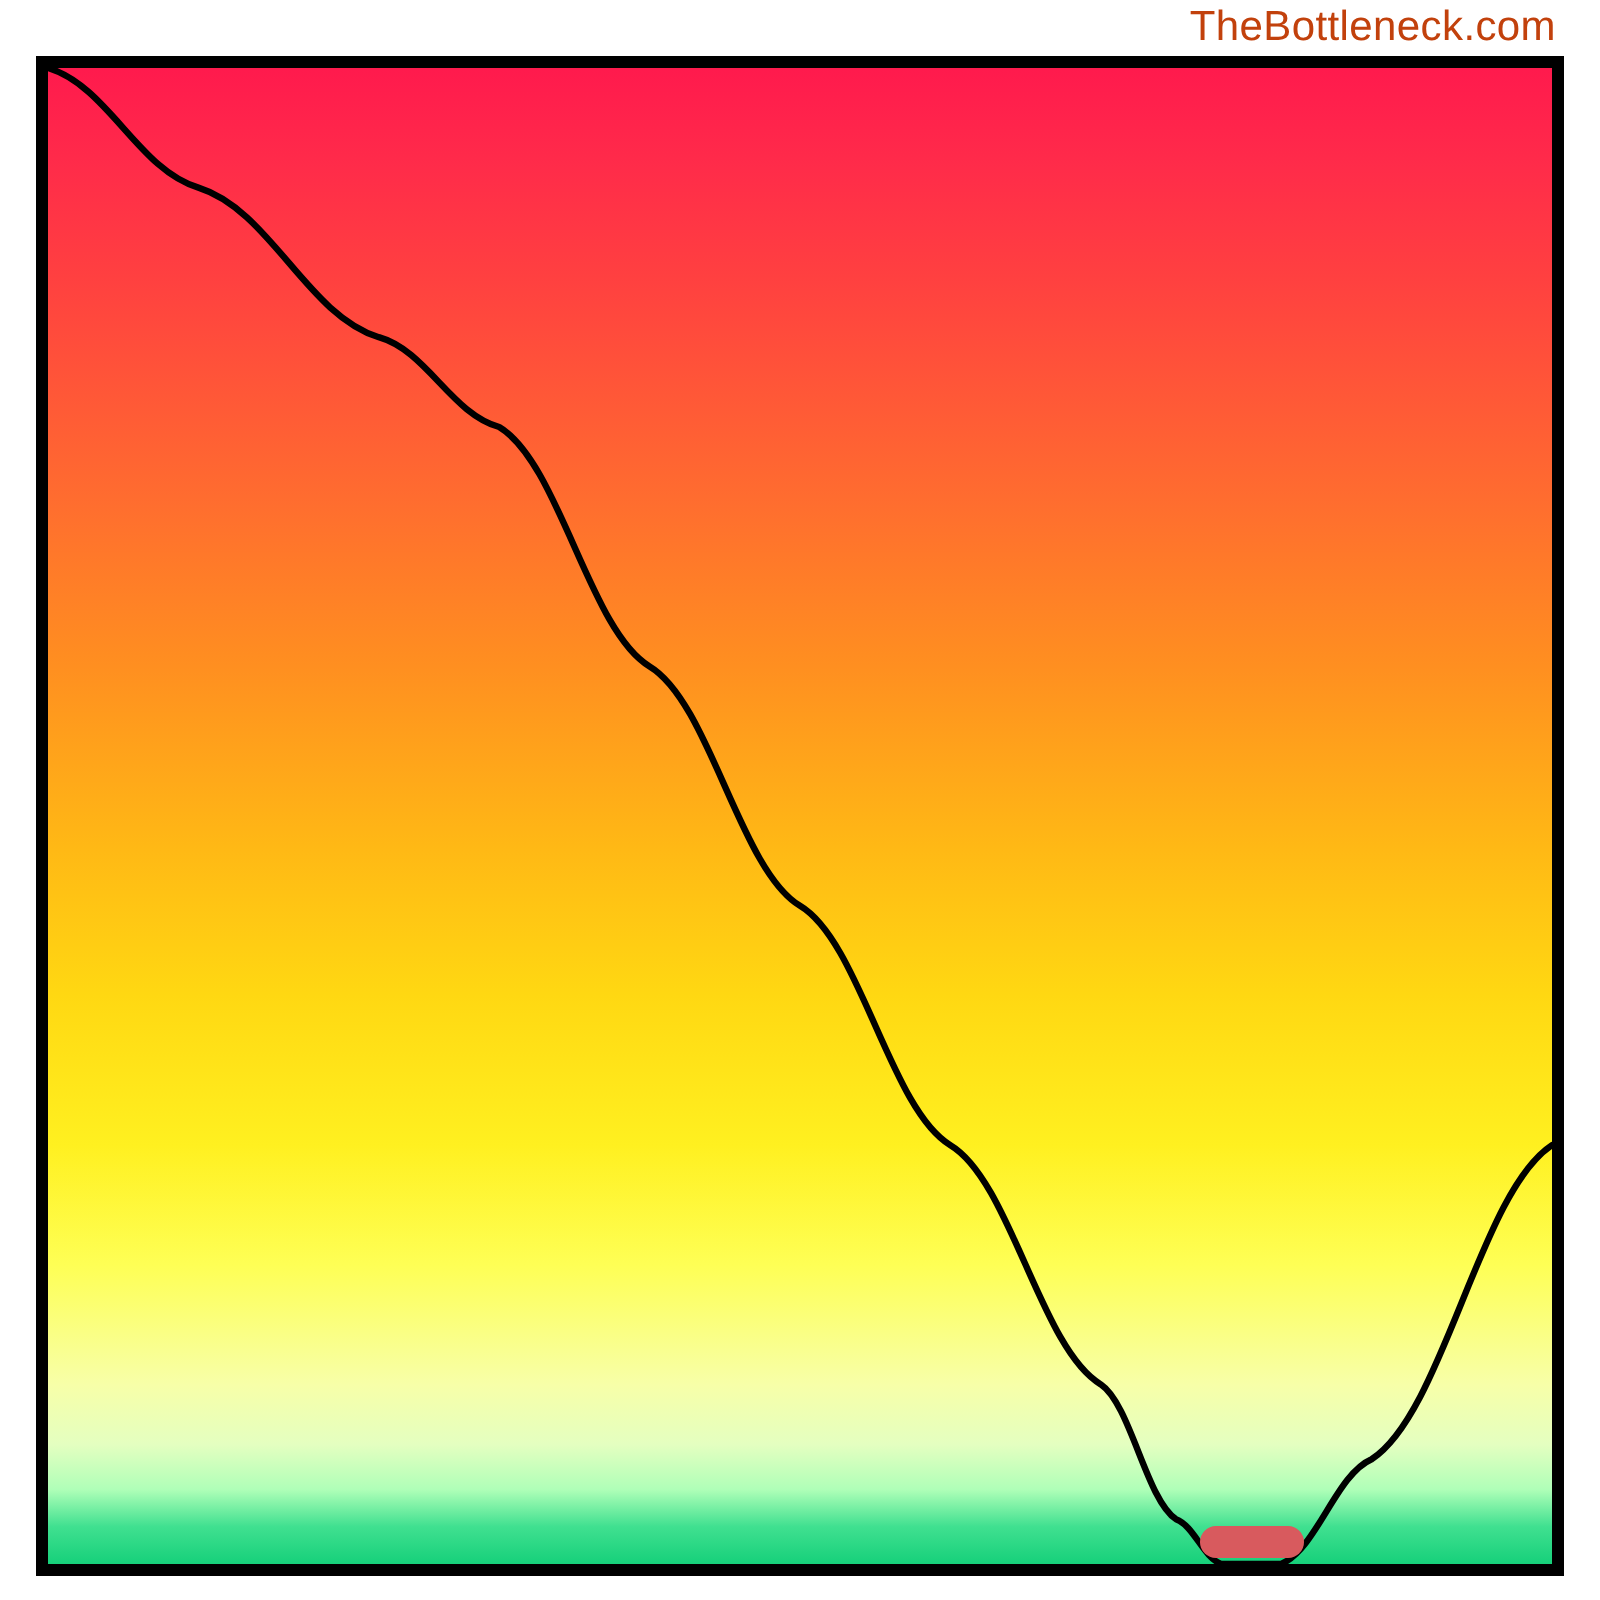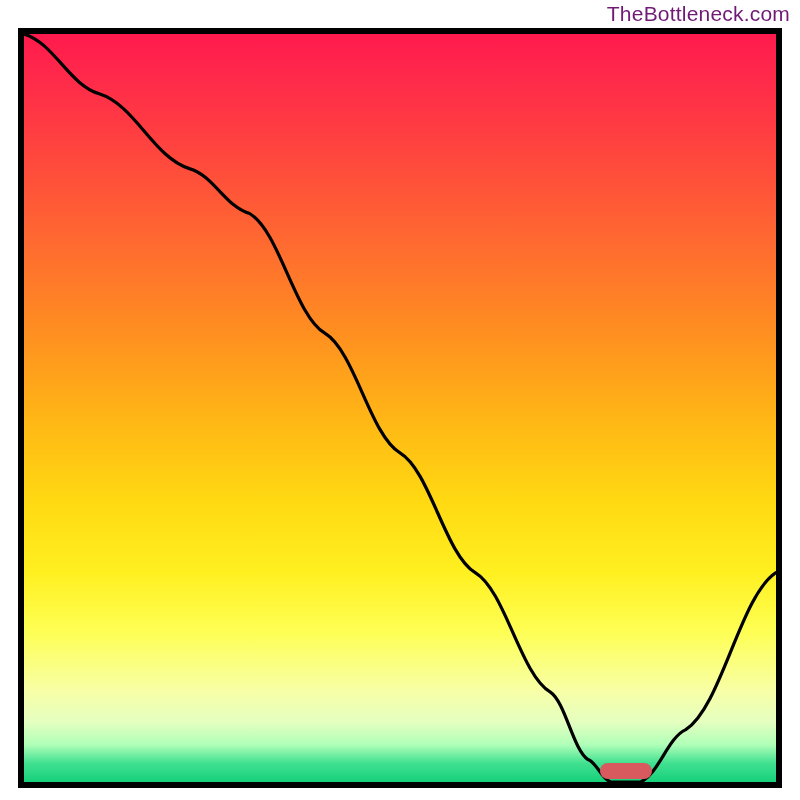--- a/index.html
+++ b/index.html
@@ -7,24 +7,24 @@
     padding: 0;
     width: 800px;
     height: 800px;
     background: #ffffff;
     font-family: Arial, Helvetica, sans-serif;
     overflow: hidden;
   }
   .watermark {
     position: absolute;
     top: 2px;
-    right: 10px;
+    right: 22px;
     font-size: 21px;
     font-weight: 500;
-    color: #701a75;
+    color: #c2410c;
     letter-spacing: 0.2px;
     z-index: 20;
   }
   .frame {
     position: absolute;
     left: 18px;
     top: 28px;
     width: 764px;
     height: 760px;
     border: 6px solid #000;

